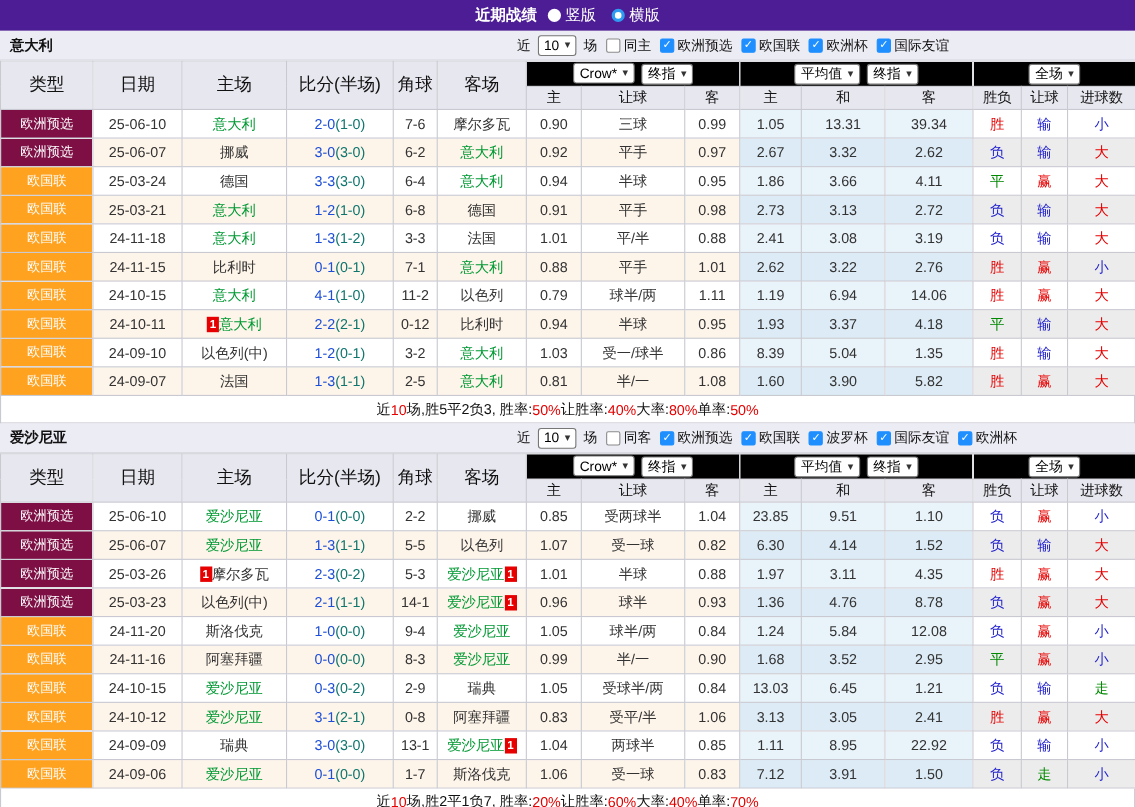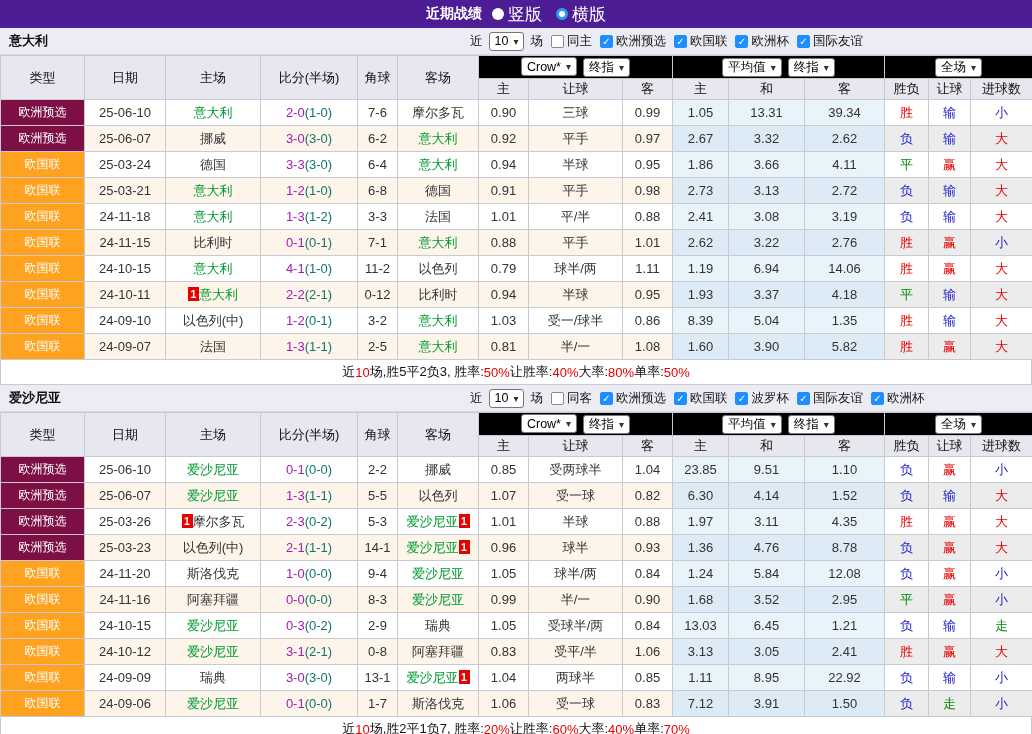--- a/index.html
+++ b/index.html
@@ -9,21 +9,21 @@
     font-family: "Liberation Sans", "DejaVu Sans", sans-serif;
     font-size: 13px;
     color: #222;
   }
   .topbar {
     height: 28px; background: #4c1d95; color: #fff;
     display: flex; align-items: center; justify-content: center; gap: 10px;
   }
   .tb-title { font-weight: bold; font-size: 14px; }
   .radio-group { display: flex; align-items: center; gap: 14px; }
-  .radio { display: inline-flex; align-items: center; gap: 4px; cursor: pointer; font-size: 17px; }
+  .radio { display: inline-flex; align-items: center; gap: 4px; cursor: pointer; font-size: 14px; }
   .rdot { width: 12px; height: 12px; border-radius: 50%; display: inline-block; }
   .rdot.plain { background: #fff; }
   .rdot.ring { background: #fff; border: 3.5px solid #2e9bf0; }
   .sbar {
     height: 27px; background: #ececf4; position: relative;
     display: flex; align-items: center;
     border-bottom: 1px solid #d9d9e2;
   }
   .team { font-weight: bold; font-size: 13px; padding-left: 9px; color:#111; }
   .filter { position: absolute; left: 470px; top: 0; height: 100%; display: flex; align-items: center; gap: 3px; white-space: nowrap; font-size: 12.5px; }
@@ -39,33 +39,33 @@
     border: 1px solid #767676; border-radius: 3px; background: #fff;
     padding: 1px 5px; height: 19px; cursor: pointer; font-size: 12.5px; color:#000;
     margin: 0 3px;
   }
   .sel-a { font-size: 10px; color: #333; }
   table.grid { border-collapse: collapse; table-layout: fixed; width: 1032px; }
   table.grid th, table.grid td {
     border: 1px solid #c9c9d2; text-align: center; vertical-align: middle;
     overflow: hidden; white-space: nowrap;
   }
-  th.hl { background: #e7e7ef; font-weight: normal; font-size: 13px; height: 44px; color:#111; }
+  th.hl { background: #e7e7ef; font-weight: normal; font-size: 16px; height: 44px; color:#111; }
   th.hg { background: #000000; font-weight: normal; height: 23px; }
   th.hs { background: #e7e7ef; font-weight: normal; font-size: 13px; height: 21px; color:#111; }
   tbody td { height: 26px; font-size: 13px; color: #333; }
   td.type { color: #fff; font-size: 12px; }
   td.type.tm { background: #7d0f45; }
   td.type.to { background: #ffa21f; }
   tr.even td.date, tr.even td.team-cell, tr.even td.score, tr.even td.corner, tr.even td.odds { background: #fdf4ea; }
   tr.odd td.avg { background: #e9f3fa; }
   tr.even td.avg { background: #dcebf5; }
   tr.even td.res { background: #ececec; }
   td.team-cell.tg span.tname { color: #009933; }
-  .sr { color: #a21caf; }
+  .sr { color: #1d4ed8; }
   .sh { color: #0f766e; text-align: right; }
   .card {
     display: inline-block; background: #e60000; color: #fff;
     width: 11px; height: 14px; line-height: 14px; font-size: 10.5px; font-weight: bold;
     vertical-align: 1px;
   }
   td.res.xr { color: #e60000; }
   td.res.xb { color: #2222cc; }
   td.res.xg { color: #008800; }
   .summary {

